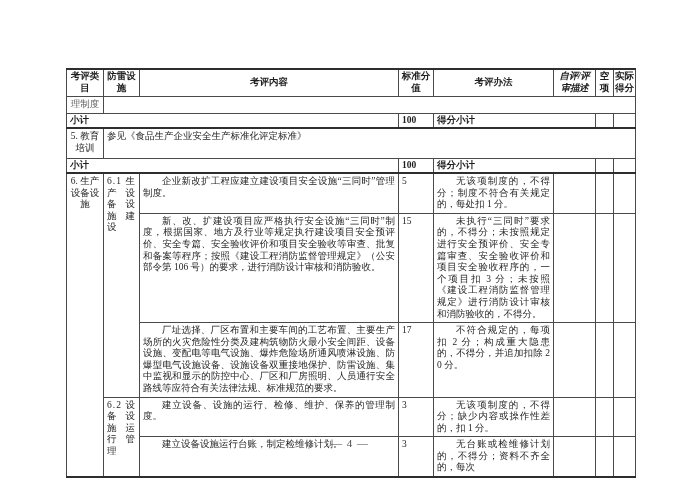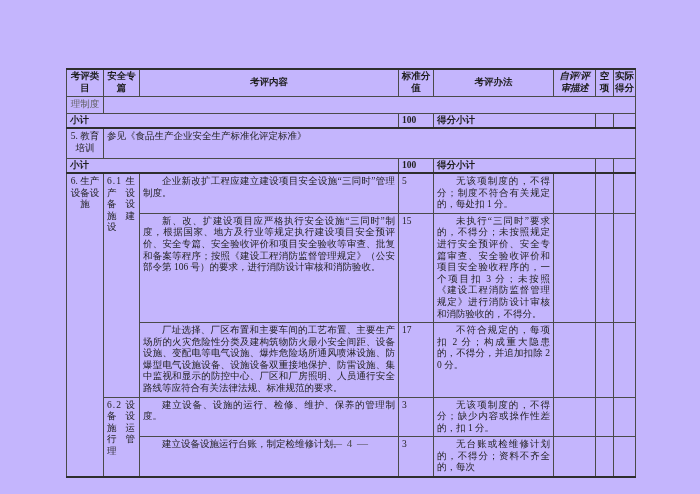--- a/index.html
+++ b/index.html
@@ -1,21 +1,21 @@
 <!DOCTYPE html>
 <html><head>
 <meta charset="utf-8">
 <style>
   * { margin: 0; padding: 0; box-sizing: border-box; }
   html, body { background: #e9e9e9; }
   .page {
     position: relative;
     width: 700px;
     height: 494px;
-    background: #c4b5fd;
+    background: #ffffff;
     font-family: "Liberation Serif", "DejaVu Serif", serif;
     color: #1e1e1e;
     overflow: hidden;
   }
   table.eval {
     position: absolute;
     left: 66px;
     top: 68px;
     width: 569px;
     table-layout: fixed;
@@ -99,21 +99,21 @@
         <col style="width:35px">
       <col style="width:120px">
         <col style="width:42px">
         <col style="width:18px">
         <col style="width:22px">
     </colgroup>
 
     <tbody>
         <tr class="hdr" style="height:27px">
       <th>考评类目</th>
-      <th>安全专篇</th>
+      <th>防雷设施</th>
       <th>考评内容</th>
       <th>标准分值</th>
       <th>考评办法</th>
       <th class="small">自评/评审描述</th>
       <th>空项</th>
       <th>实际得分</th>
     </tr>
 
     <tr style="height:17px">
       <td class="cat carry">理制度</td>

